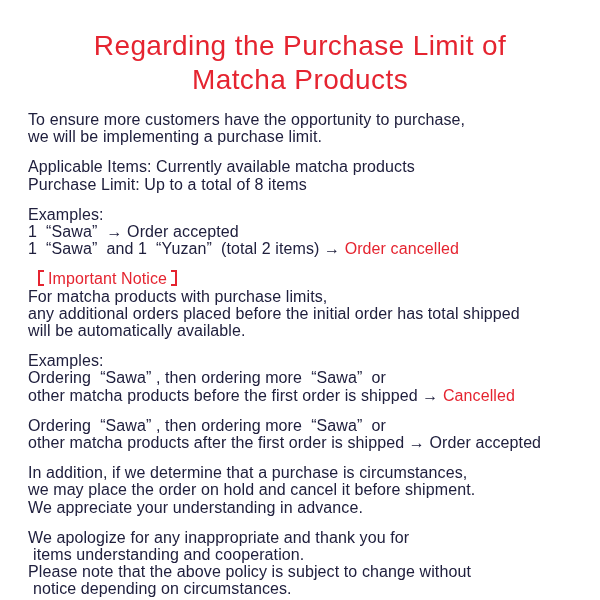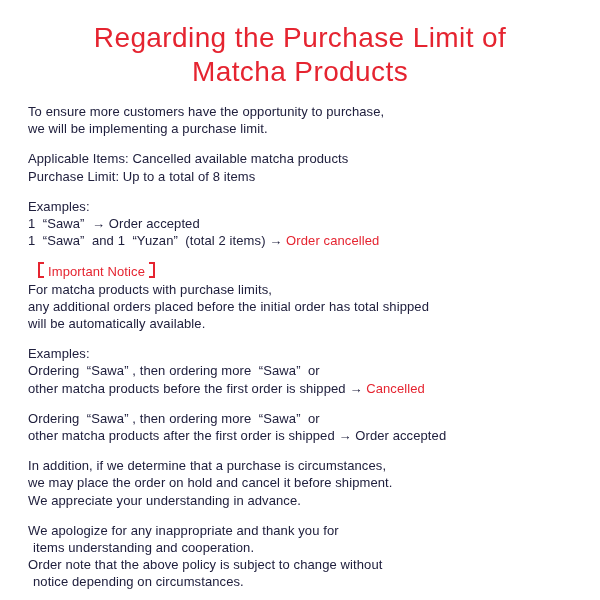--- a/index.html
+++ b/index.html
@@ -9,36 +9,36 @@
   }
   html,body{margin:0;padding:0;}
   body{
     width:600px;height:600px;overflow:hidden;
     background:var(--bg);
     font-family:"Liberation Sans", sans-serif;
     -webkit-font-smoothing:antialiased;
   }
   .page{
     width:600px;height:436px;box-sizing:border-box;
-    padding-top:21px;
+    padding-top:29px;
     color:var(--ink);
   }
   .title{
     margin:0 0 14px 0;
     text-align:center;
     color:var(--red);
     font-size:28px;
     line-height:34px;
     font-weight:500;
     letter-spacing:0.4px;
   }
   .title .tl{display:block;}
   .body-text{
     padding:0 16px 0 28px;
-    font-size:13px;
+    font-size:16px;
     line-height:17.2px;
     letter-spacing:0.1px;
   }
   .para{margin:0 0 13px 0;}
   .ln{display:block;white-space:pre;}
   .red{color:var(--red);}
   .indent-sm{padding-left:5px;}
   .notice-head{padding-left:10px;}
   .bracket{
     display:inline-block;width:6px;height:16px;
@@ -62,21 +62,21 @@
   </h1>
 
   <div class="body-text">
 
     <p class="para">
       <span class="ln">To ensure more customers have the opportunity to purchase,</span>
       <span class="ln">we will be implementing a purchase limit.</span>
     </p>
 
     <p class="para">
-      <span class="ln">Applicable Items: Cancelled available matcha products</span>
+      <span class="ln">Applicable Items: Currently available matcha products</span>
       <span class="ln">Purchase Limit: Up to a total of 8 items</span>
     </p>
 
     <p class="para">
       <span class="ln">Examples:</span>
       <span class="ln">1  “Sawa”  → Order accepted</span>
       <span class="ln"><span>1  “Sawa”  and 1  “Yuzan”  (total 2 items) → </span><span class="red">Order cancelled</span></span>
     </p>
 
     <p class="para">
@@ -99,18 +99,18 @@
 
     <p class="para">
       <span class="ln">In addition, if we determine that a purchase is circumstances,</span>
       <span class="ln">we may place the order on hold and cancel it before shipment.</span>
       <span class="ln">We appreciate your understanding in advance.</span>
     </p>
 
     <p class="para">
       <span class="ln">We apologize for any inappropriate and thank you for</span>
       <span class="ln indent-sm">items understanding and cooperation.</span>
-      <span class="ln">Order note that the above policy is subject to change without</span>
+      <span class="ln">Please note that the above policy is subject to change without</span>
       <span class="ln indent-sm">notice depending on circumstances.</span>
     </p>
 
   </div>
 </div>
 
 </body></html>

